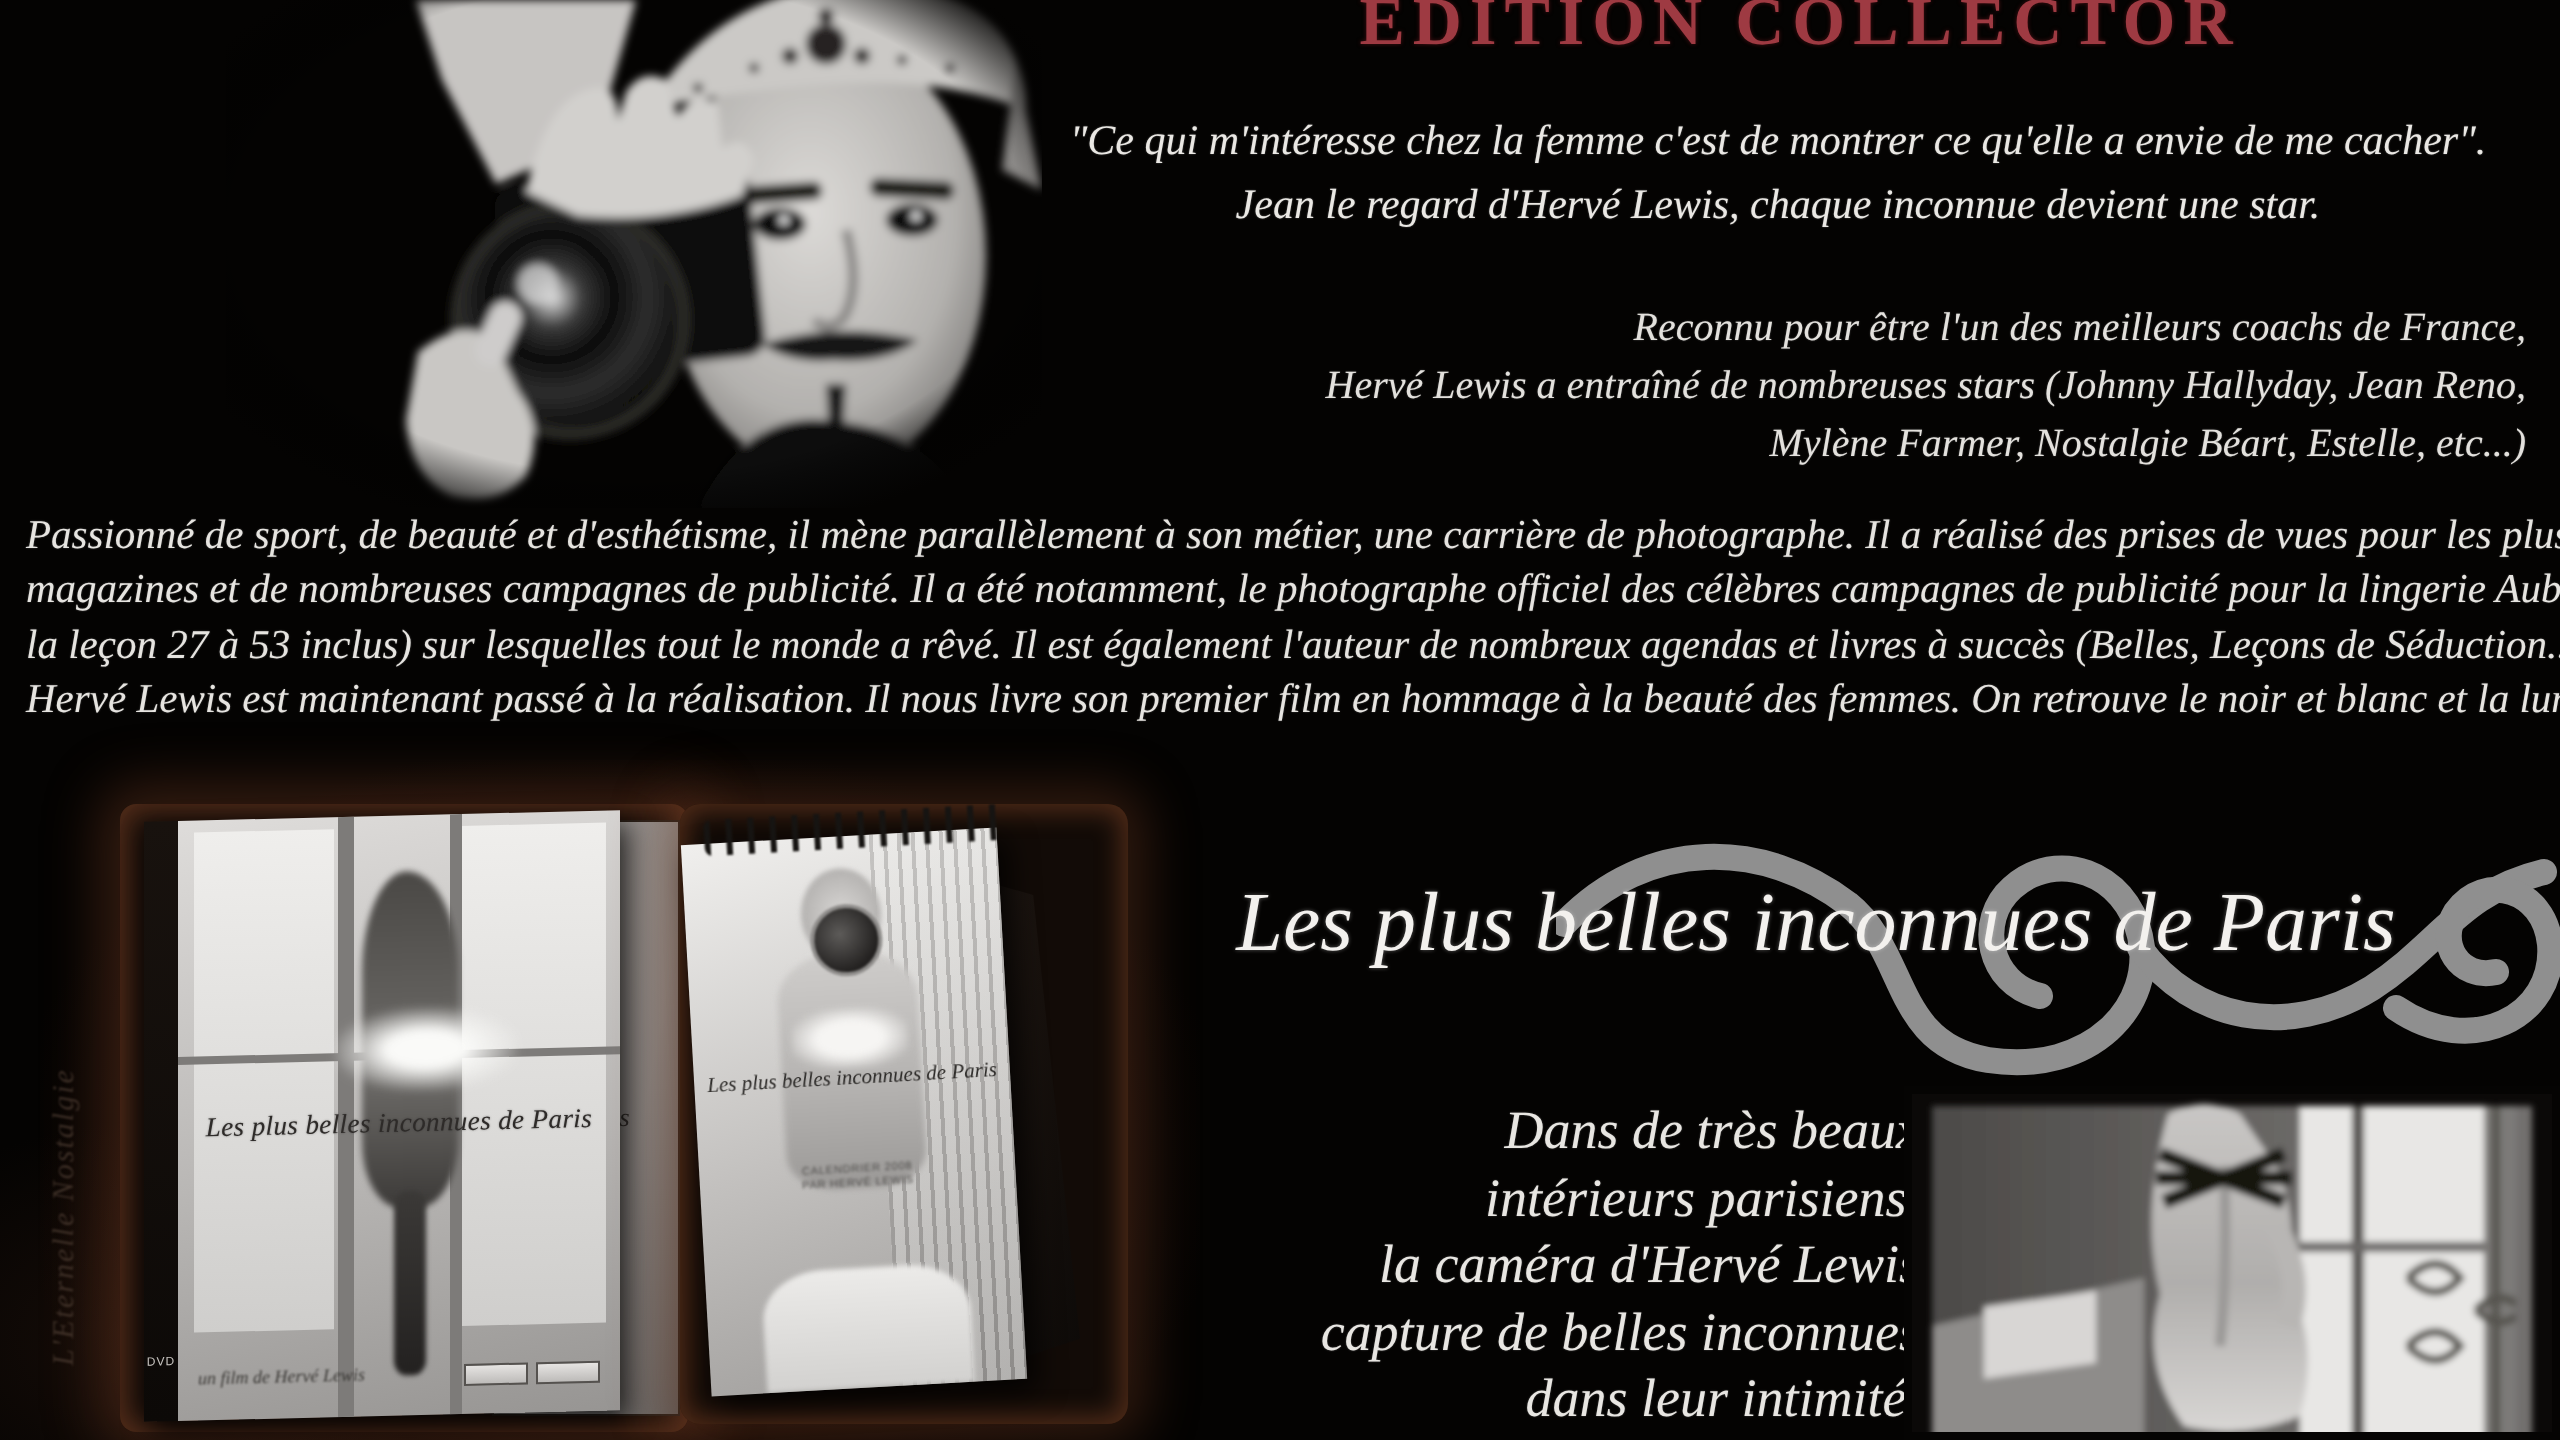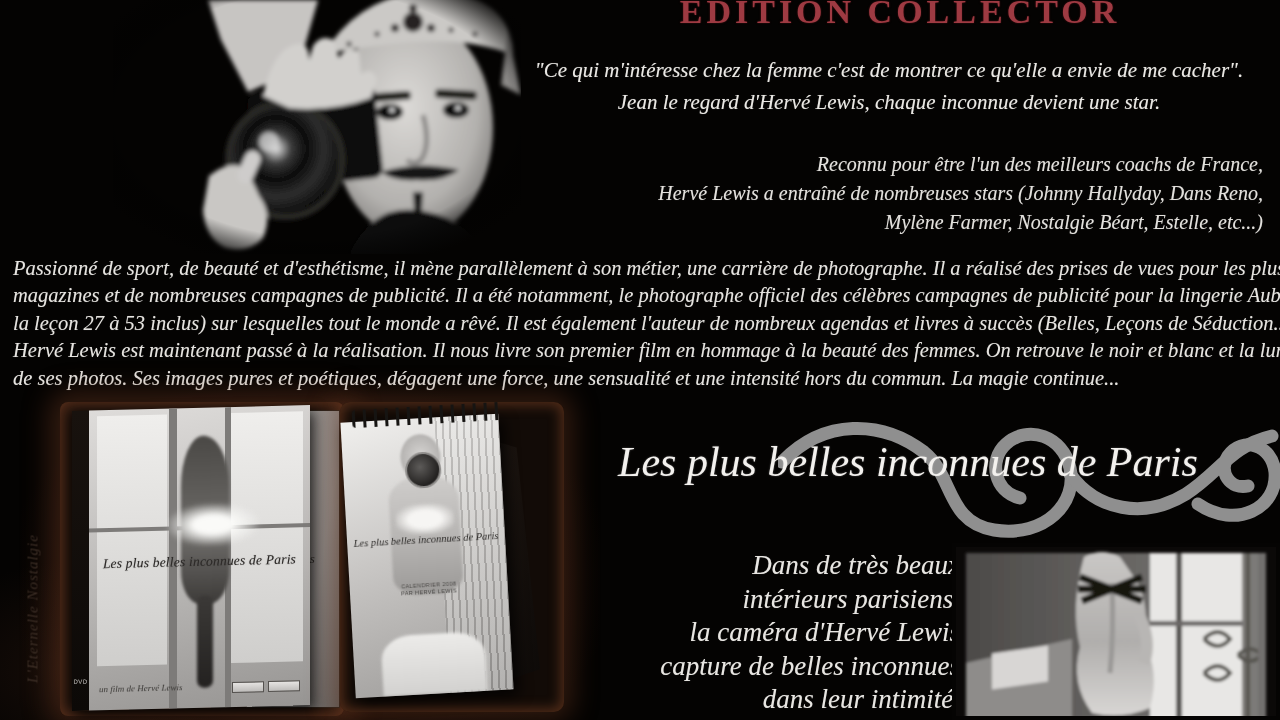--- a/index.html
+++ b/index.html
@@ -215,30 +215,29 @@
 
   <div class="edition">EDITION COLLECTOR</div>
 
   <div class="quote">
     <div>"Ce qui m'intéresse chez la femme c'est de montrer ce qu'elle a envie de me cacher".</div>
     <div>Jean le regard d'Hervé Lewis, chaque inconnue devient une star.</div>
   </div>
 
   <div class="coach">
     <div>Reconnu pour être l'un des meilleurs coachs de France,</div>
-    <div>Hervé Lewis a entraîné de nombreuses stars (Johnny Hallyday, Dans Reno,</div>
+    <div>Hervé Lewis a entraîné de nombreuses stars (Johnny Hallyday, Jean Reno,</div>
     <div>Mylène Farmer, Nostalgie Béart, Estelle, etc...)</div>
   </div>
 
   <div class="bio">
     <div>Passionné de sport, de beauté et d'esthétisme, il mène parallèlement à son métier, une carrière de photographe. Il a réalisé des prises de vues pour les plus grands</div>
     <div>magazines et de nombreuses campagnes de publicité. Il a été notamment, le photographe officiel des célèbres campagnes de publicité pour la lingerie Aubade (de</div>
     <div>la leçon 27 à 53 inclus) sur lesquelles tout le monde a rêvé. Il est également l'auteur de nombreux agendas et livres à succès (Belles, Leçons de Séduction...).</div>
     <div>Hervé Lewis est maintenant passé à la réalisation. Il nous livre son premier film en hommage à la beauté des femmes. On retrouve le noir et blanc et la lumière</div>
-    <div>de ses photos. Ses images pures et poétiques, dégagent une force, une sensualité et une intensité hors du commun. La magie continue...</div>
   </div>
 
   <svg class="flourish" viewBox="0 0 502 128">
     <g fill="none" stroke="#8f8f8f" stroke-width="13" stroke-linecap="round">
       <path d="M4,52 C46,8 104,10 146,42 C176,66 168,112 216,120 C268,128 300,92 292,58 C285,26 250,14 228,34 C210,50 216,82 242,88"></path>
       <path d="M292,64 C318,100 366,110 408,84 C442,62 452,36 494,26"></path>
       <path d="M420,94 C458,120 500,98 497,62 C494,34 464,26 450,46 C440,62 452,80 470,76"></path>
     </g>
   </svg>
 

